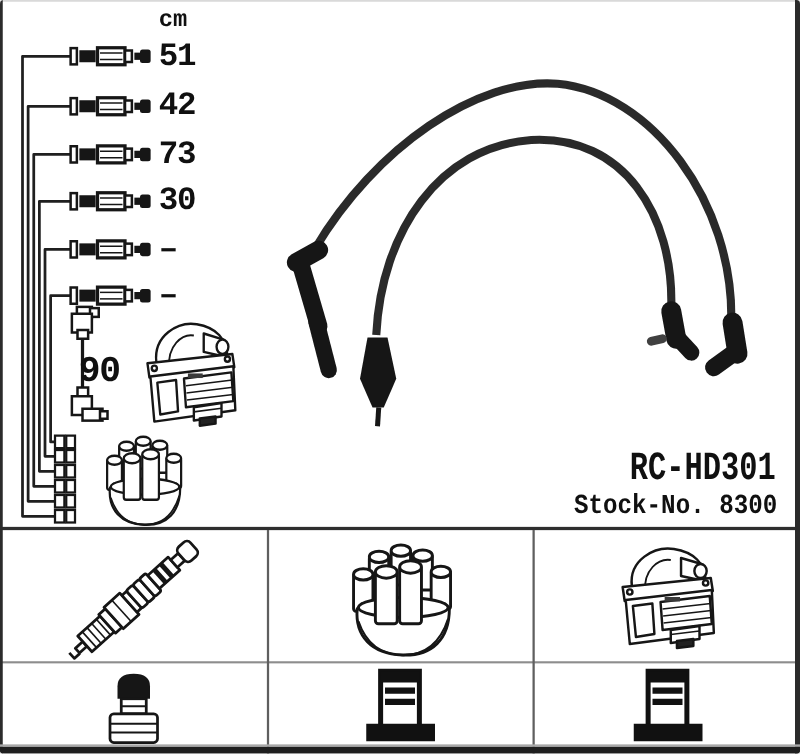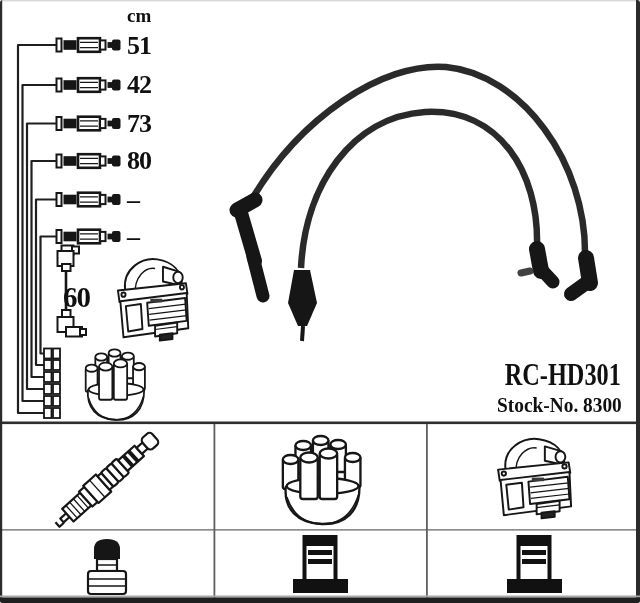--- a/index.html
+++ b/index.html
@@ -1,18 +1,18 @@
 <!DOCTYPE html>
 <html><head>
 <meta charset="utf-8">
 <style>
   html,body{margin:0;padding:0;background:#e8e8e8;}
   .stage{
     position:relative;width:640px;height:603px;background:#ffffff;
-    font-family:Liberation Serif, serif;overflow:hidden;
+    font-family:Liberation Mono, monospace;overflow:hidden;
     border-radius:3px;
   }
   .art{position:absolute;left:0;top:0;}
   .t{position:absolute;font-weight:bold;color:#101010;white-space:nowrap;}
   .unit{left:127px;top:5px;font-size:19px;}
   .len{left:127px;font-size:26px;line-height:27px;letter-spacing:-1px;}
   .len1{top:32px;}.len2{top:71px;text-align:right;}.len3{top:110px;}.len4{top:147px;}
   .len5{top:186px;}.len6{top:223px;}
   .coil-len{left:63px;top:281px;font-size:29px;letter-spacing:-1px;}
   .model{right:19px;top:356px;font-size:32px;transform:scaleX(0.76);transform-origin:right center;}
@@ -221,20 +221,20 @@
     <rect x="636" y="0" width="4" height="603" fill="#2b2b2b"></rect>
     <rect x="0" y="595.5" width="640" height="2" fill="#a8a8a8"></rect>
     <rect x="0" y="597.5" width="640" height="5.5" fill="#1f1f1f"></rect>
   </g>
 </svg>
 
 <div class="t unit">cm</div>
 <div class="t len len1">51</div>
 <div class="t len len2">42</div>
 <div class="t len len3">73</div>
-<div class="t len len4">80</div>
+<div class="t len len4">30</div>
 <div class="t len len5">–</div>
 <div class="t len len6">–</div>
-<div class="t coil-len">60</div>
+<div class="t coil-len">90</div>
 <div class="t model">RC-HD301</div>
 <div class="t stock">Stock-No. 8300</div>
 
 </div>
 
 </body></html>

